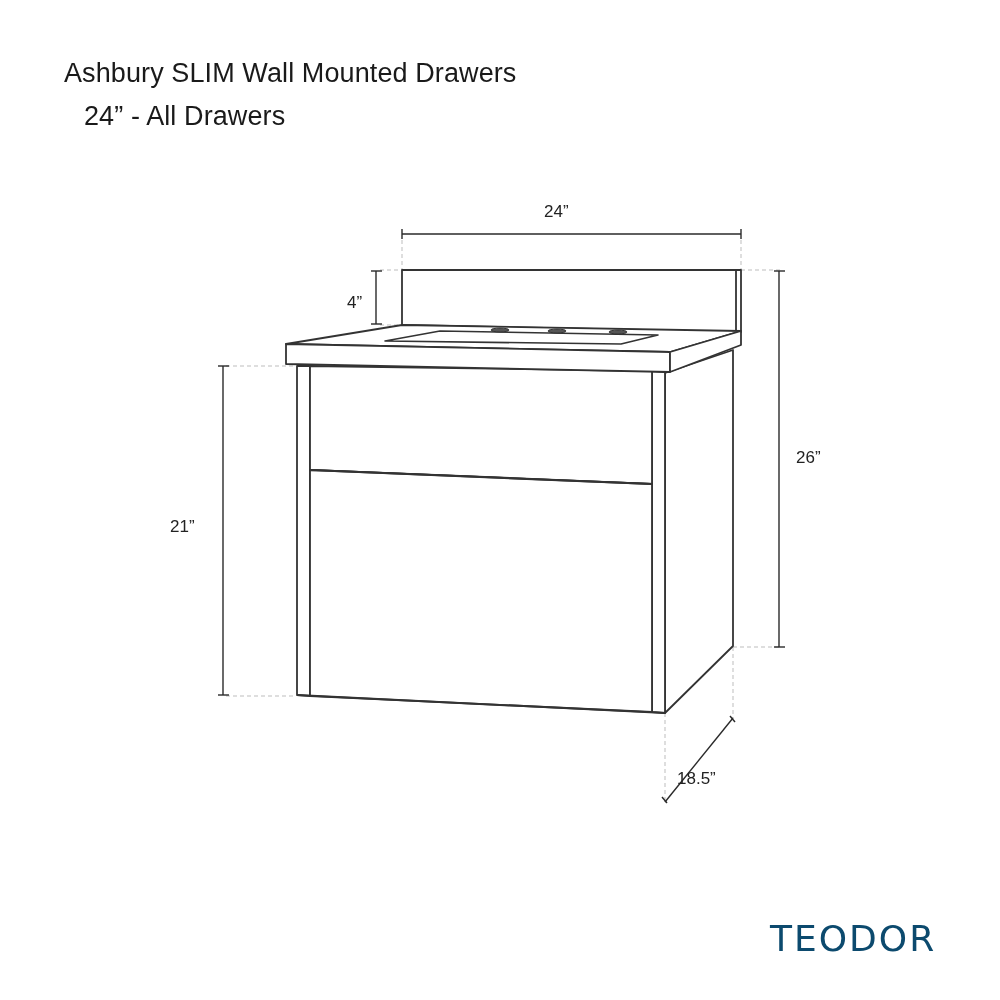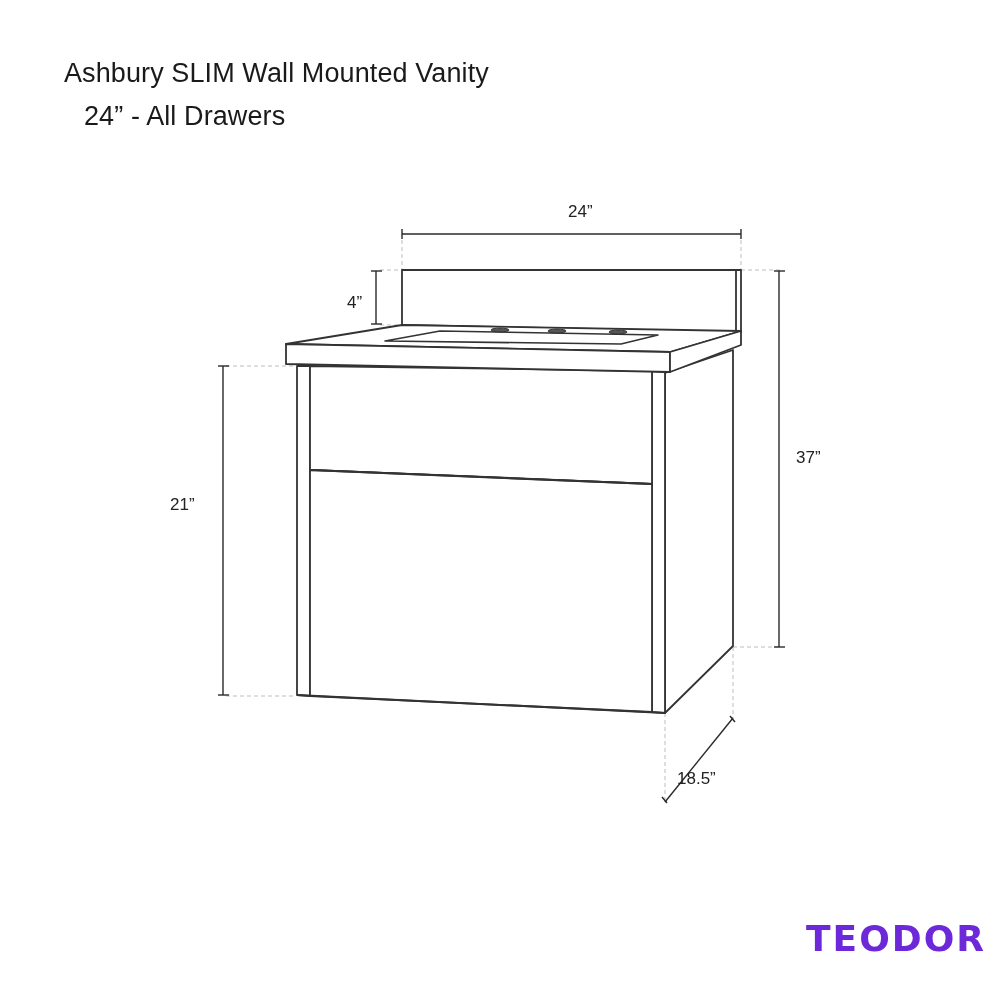--- a/index.html
+++ b/index.html
@@ -1,27 +1,27 @@
 <!DOCTYPE html>
 <html><head>
   <meta charset="utf-8">
   <style>
     html, body { margin: 0; padding: 0; background: #ffffff; }
     body { width: 1000px; height: 1000px; position: relative; overflow: hidden; font-family: "Liberation Sans", "DejaVu Sans", sans-serif; }
     .title { position: absolute; left: 64px; color: #1a1a1a; font-size: 27px; font-weight: 400; letter-spacing: 0.1px; white-space: nowrap; }
     .title.l1 { top: 58px; }
     .title.l2 { top: 101px; margin-left: 20px; }
-    .brand { position: absolute; left: 770px; top: 918px; font-size: 36px; color: #6d28d9; font-weight: 700; letter-spacing: 2px; font-family: "DejaVu Sans", sans-serif; transform: scaleX(1.0); margin-left: 36px; }
+    .brand { position: absolute; left: 770px; top: 918px; font-size: 36px; color: #0c4a6e; font-weight: 400; letter-spacing: 2px; font-family: "DejaVu Sans", sans-serif; transform: scaleX(1.0); }
     .dim { position: absolute; font-size: 17px; color: #222; white-space: nowrap; font-family: "Liberation Sans", sans-serif; }
     svg.drawing { position: absolute; left: 0; top: 0; }
   </style>
 </head>
 <body>
 
-<div class="title l1">Ashbury SLIM Wall Mounted Vanity</div>
+<div class="title l1">Ashbury SLIM Wall Mounted Drawers</div>
 <div class="title l2">24” - All Drawers</div>
 
 <svg class="drawing" width="1000" height="1000" viewBox="0 0 1000 1000" xmlns="http://www.w3.org/2000/svg">
 
   <g stroke="#bdbdbd" stroke-width="1" stroke-dasharray="4 3" fill="none">
     <line x1="402" y1="240" x2="402" y2="270"></line>
     <line x1="741" y1="240" x2="741" y2="270"></line>
     <line x1="741" y1="270" x2="780" y2="270"></line>
     <line x1="380" y1="270" x2="402" y2="270"></line>
     <line x1="380" y1="325" x2="400" y2="325"></line>
@@ -79,19 +79,19 @@
     <polygon points="385,341 440,331 658,335 621,344" stroke-width="1.6"></polygon>
   </g>
 
   <g fill="#555" stroke="#333" stroke-width="1">
     <ellipse cx="500" cy="330" rx="9" ry="2"></ellipse>
     <ellipse cx="557" cy="331" rx="9" ry="2"></ellipse>
     <ellipse cx="618" cy="332" rx="9" ry="2"></ellipse>
   </g>
 </svg>
 
-<div class="dim" style="left:568px; top:202px;">24”</div>
+<div class="dim" style="left:544px; top:202px;">24”</div>
 <div class="dim" style="left:347px; top:293px;">4”</div>
-<div class="dim" style="left:170px; top:495px;">21”</div>
-<div class="dim" style="left:796px; top:448px;">37”</div>
+<div class="dim" style="left:170px; top:517px;">21”</div>
+<div class="dim" style="left:796px; top:448px;">26”</div>
 <div class="dim" style="left:677px; top:769px;">18.5”</div>
 
 <div class="brand">TEODOR</div>
 
 </body></html>

